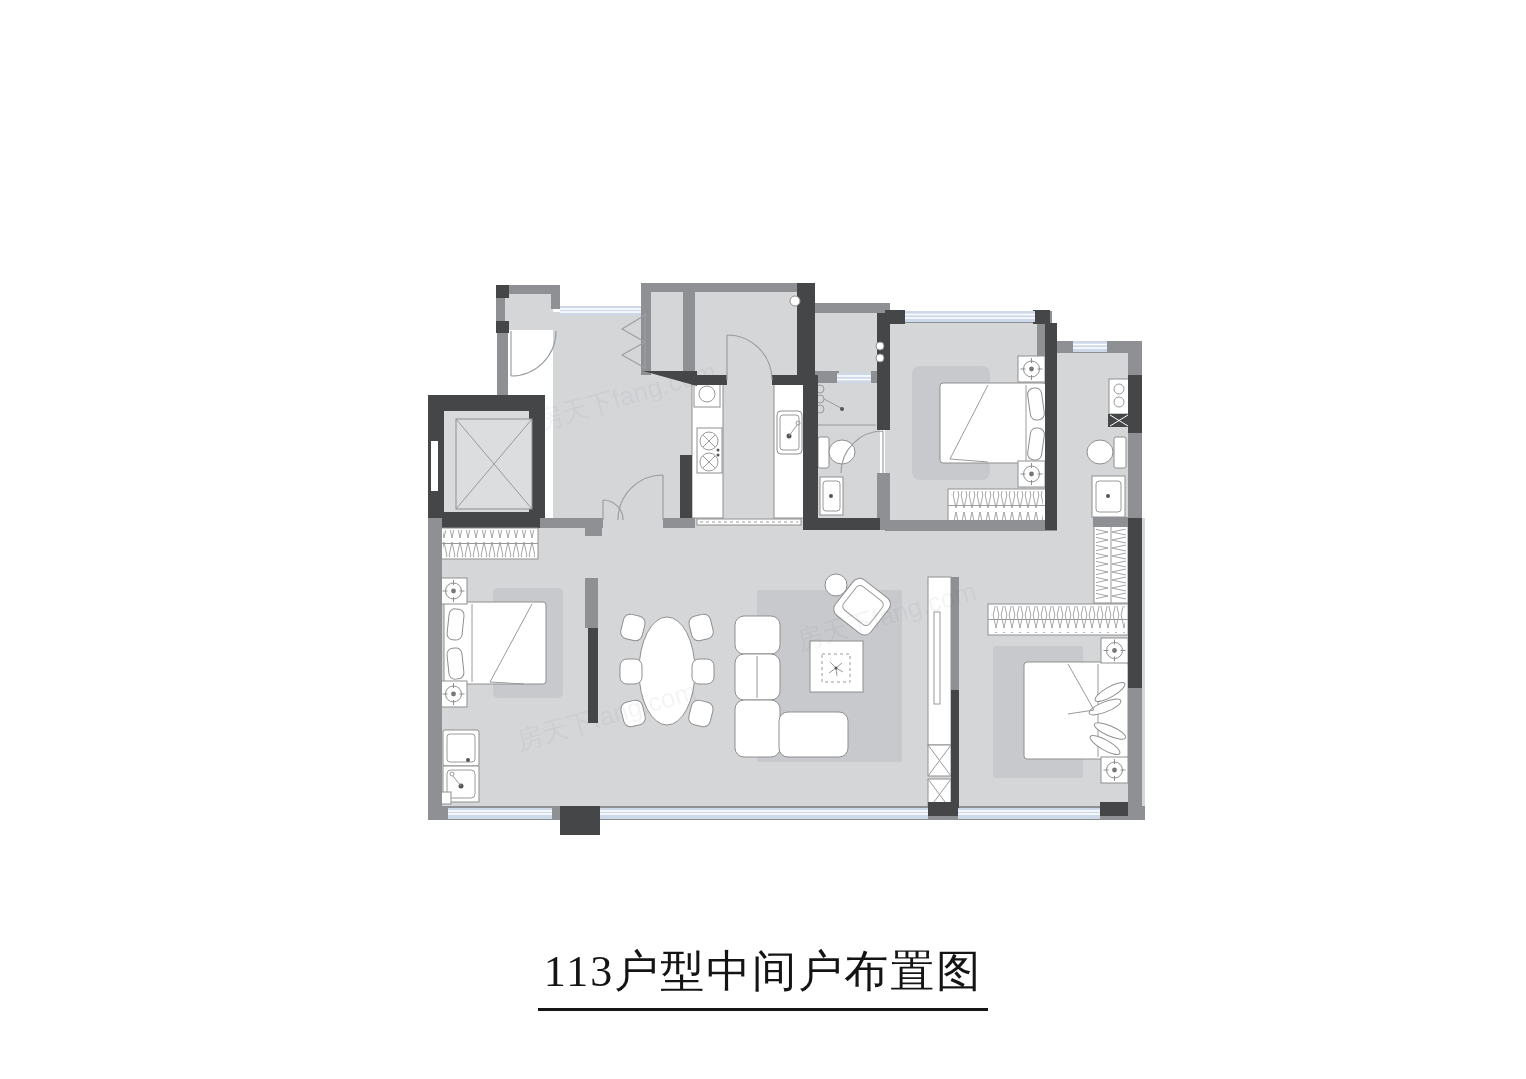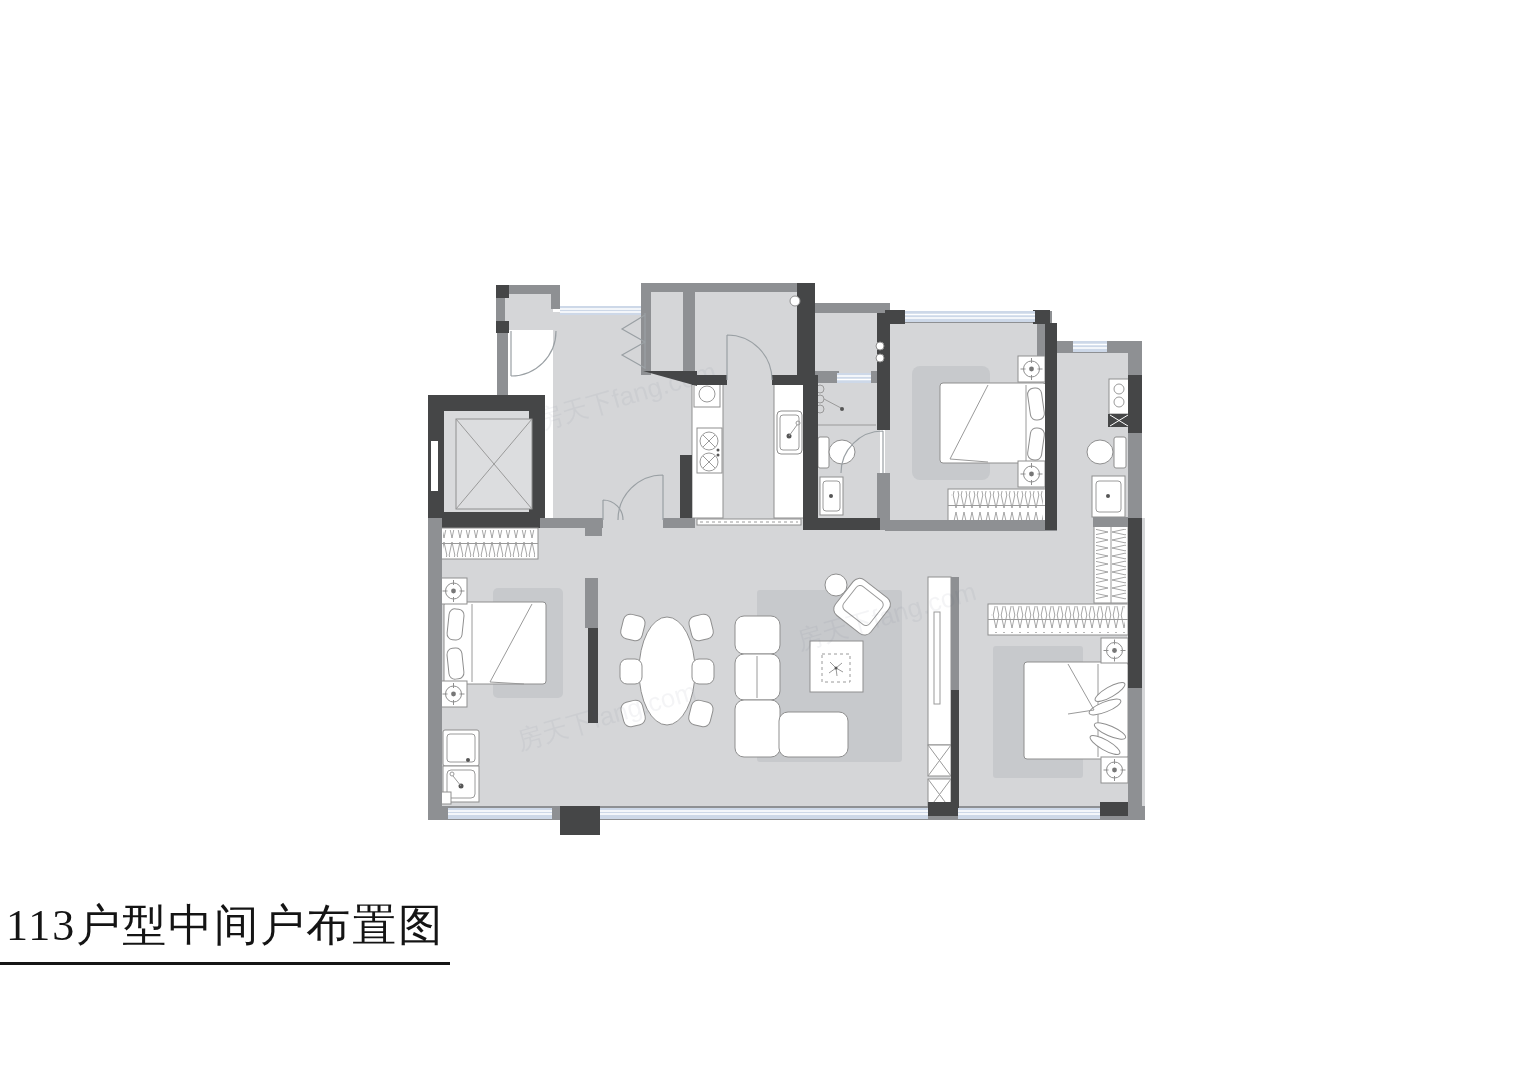--- a/index.html
+++ b/index.html
@@ -18,21 +18,21 @@
   .wd{fill:var(--wall_dark);}
   .wg{fill:var(--wall_gray);}
   .win{fill:var(--window_glass);}
   .winl{stroke:#ffffff;stroke-width:1.6;}
   .fw{fill:#ffffff;stroke:var(--furniture_stroke);stroke-width:1;}
   .ln{fill:none;stroke:var(--line);stroke-width:1;}
   .lnd{fill:none;stroke:var(--line);stroke-width:1;stroke-dasharray:3 3;}
   .arc{fill:none;stroke:#9aa0a4;stroke-width:1.2;}
   .dot{fill:#555;}
   .wm{font-family:"Liberation Sans",sans-serif;font-size:26px;fill:#45506a;opacity:0.055;}
-  .title-wrap{position:absolute;left:0;top:896px;width:100%;text-decoration:underline;}
+  .title-wrap{position:absolute;left:0;top:942px;width:100%;text-align:center;text-decoration:underline;}
   .plan-title{display:inline-block;font-size:44px;letter-spacing:2px;color:var(--title_color);
               border-bottom:3px solid #161616;padding:0 6px 7px 6px;}
 </style>
 </head>
 <body>
 
 <div class="page">
 
 <svg class="plan-svg" width="1526" height="1079" viewBox="0 0 1526 1079">
   <defs>

